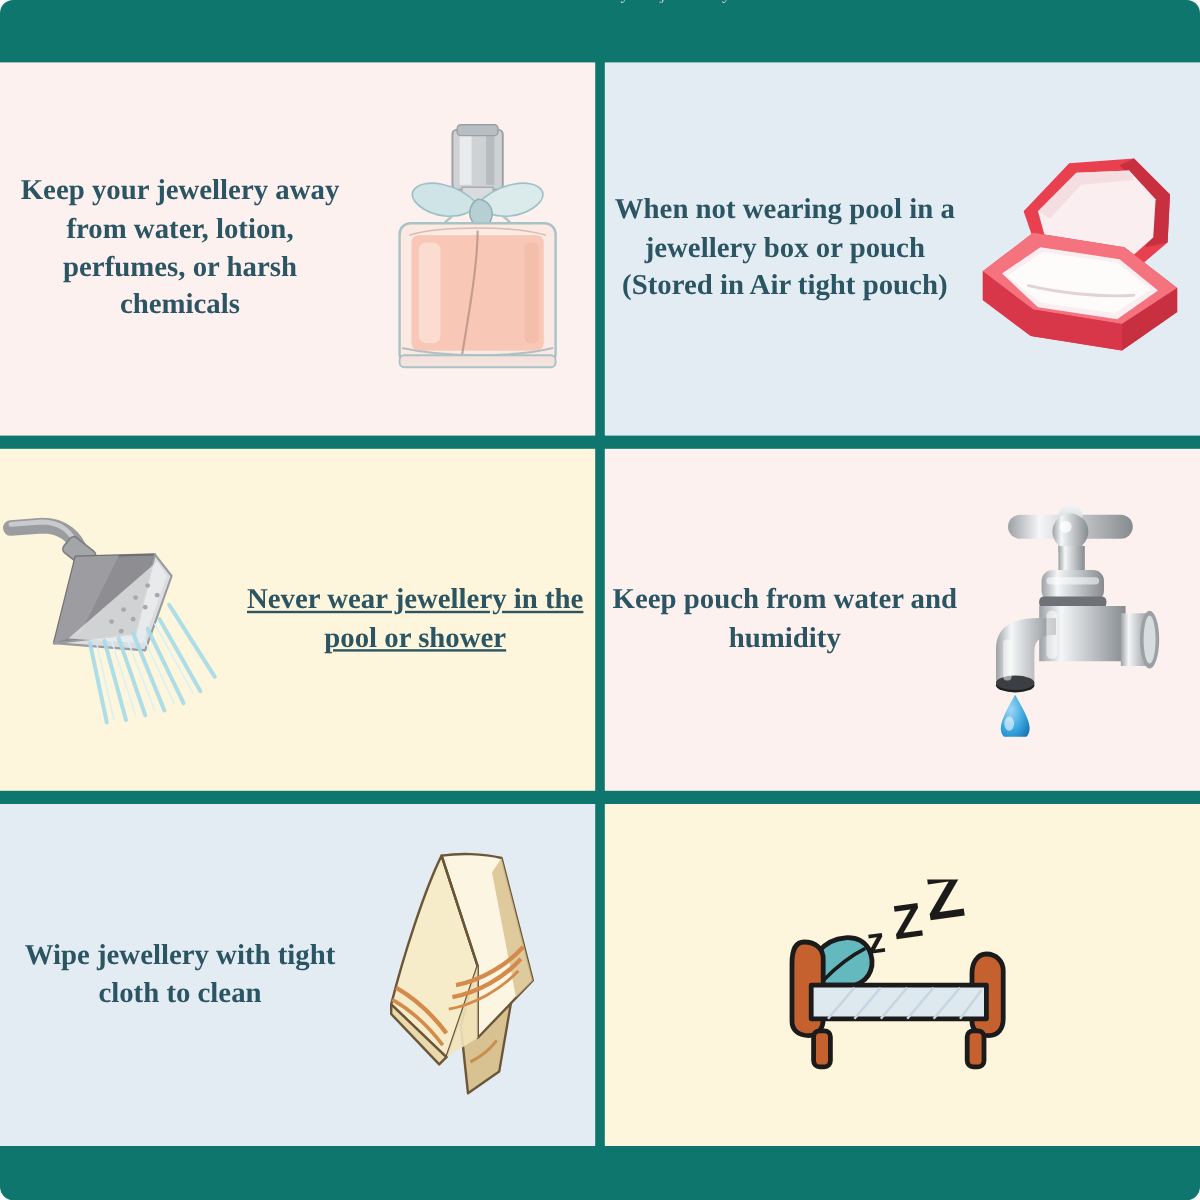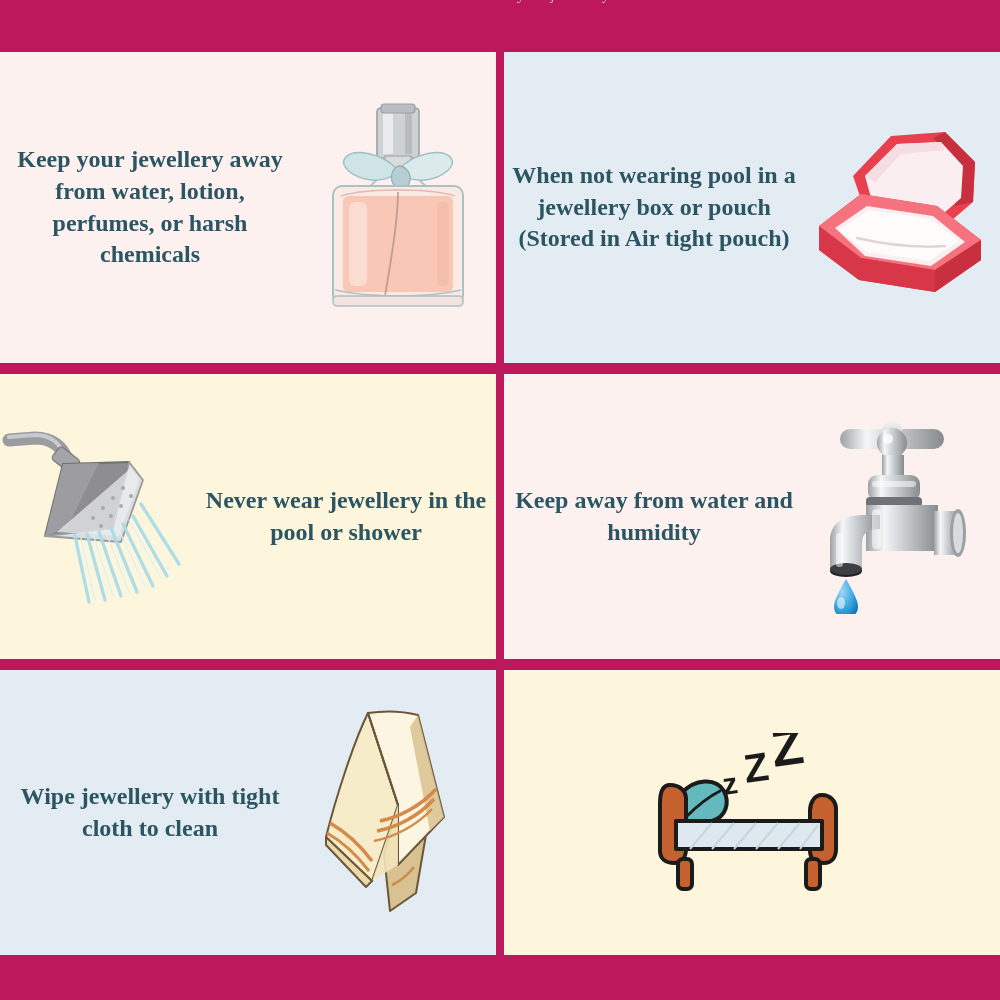--- a/index.html
+++ b/index.html
@@ -10,21 +10,22 @@
   body {
     width: 1000px;
     height: 1000px;
     font-family: "Liberation Serif", "DejaVu Serif", serif;
     overflow: hidden;
   }
   #page {
     position: relative;
     width: 1000px;
     height: 1000px;
-    background: #be185d;
+    background: #0f766e;
+    border-radius: 11px;
   }
 
   
   #top-strip {
     position: absolute;
     left: 0; top: 0;
     width: 1000px;
     height: 10px;
     overflow: hidden;
   }
@@ -145,21 +146,21 @@
           <path d="M14 116 L14 140 L54 170 L130 182 L130 160 L56 148 Z" fill="#d8374a"></path>
 
           <path d="M30 118 L62 96 L128 106 L160 132 L126 156 L60 146 Z" fill="#fbeef0"></path>
           <path d="M34 120 L64 100 L126 109 L154 131 L124 151 L62 142 Z" fill="#ffffff" opacity=".75"></path>
           <path d="M52 128 C78 134 112 138 140 136" fill="none" stroke="#e3d2d5" stroke-width="2.4" stroke-linecap="round"></path>
         </svg>
       </div>
     </div>
 
     <div class="card text-right" style="background: rgb(253, 246, 220);">
-      <div class="copy" style="color: rgb(43, 85, 99);">Never wear jewellery in the pool or shower</div>
+      <div class="copy" style="color: rgb(43, 85, 99); text-decoration: underline;">Never wear jewellery in the pool or shower</div>
       <div class="art">
         <svg width="195" height="185" viewBox="0 0 195 185" aria-hidden="true">
 
           <path d="M8 16 L34 14 C52 14 62 24 66 36" fill="none" stroke="#9b9ca0" stroke-width="13" stroke-linecap="round"></path>
           <path d="M8 13 L34 11 C50 11 59 20 63 31" fill="none" stroke="#c9cacd" stroke-width="4" stroke-linecap="round"></path>
 
           <rect x="52" y="28" width="26" height="16" rx="4" transform="rotate(38 65 36)" fill="#a4a5a9" stroke="#7f8084" stroke-width="1.5"></rect>
 
           <path d="M62 40 L128 38 L112 104 L44 112 Z" fill="#8e8e92" stroke="#6f7074" stroke-width="2" stroke-linejoin="round"></path>
           <path d="M62 40 L98 39 L66 104 L44 112 Z" fill="#9d9da1"></path>
@@ -192,21 +193,21 @@
             <line x1="92" y1="110" x2="112" y2="172"></line>
             <line x1="104" y1="106" x2="128" y2="168"></line>
             <line x1="116" y1="102" x2="144" y2="162"></line>
             <line x1="128" y1="96" x2="160" y2="154"></line>
           </g>
         </svg>
       </div>
     </div>
 
     <div class="card text-left" style="background: rgb(253, 241, 239);">
-      <div class="copy" style="color: rgb(43, 85, 99);">Keep away from water and humidity</div>
+      <div class="copy" style="color: rgb(43, 85, 99);">Keep pouch from water and humidity</div>
       <div class="art">
         <svg width="185" height="195" viewBox="0 0 185 195" aria-hidden="true">
           <defs>
             <linearGradient id="chr" x1="0" y1="0" x2="1" y2="0">
               <stop offset="0" stop-color="#9ca1a5"></stop>
               <stop offset=".25" stop-color="#f4f6f7"></stop>
               <stop offset=".55" stop-color="#c7cbce"></stop>
               <stop offset="1" stop-color="#868b8f"></stop>
             </linearGradient>
             <linearGradient id="chrv" x1="0" y1="0" x2="0" y2="1">

